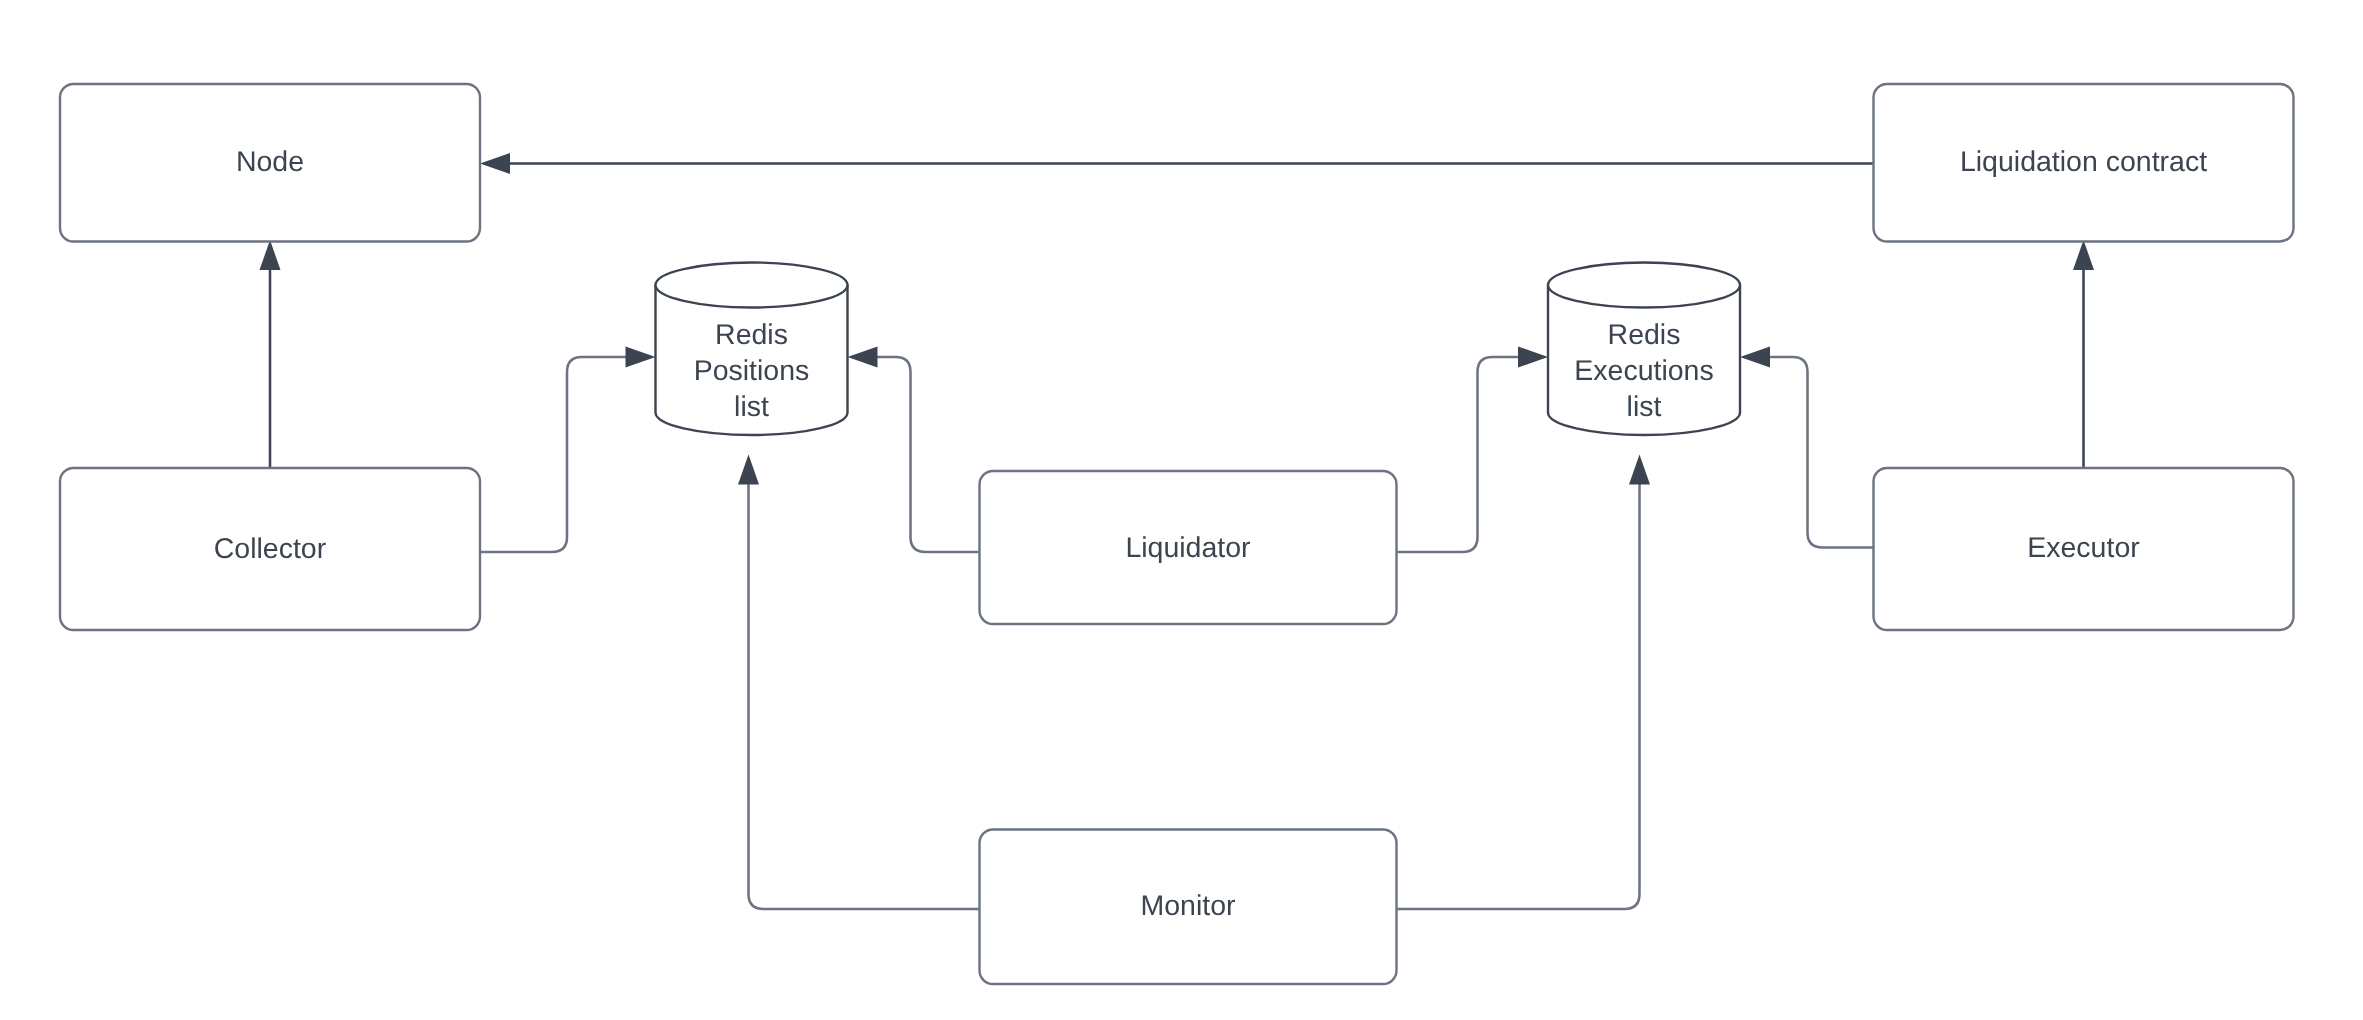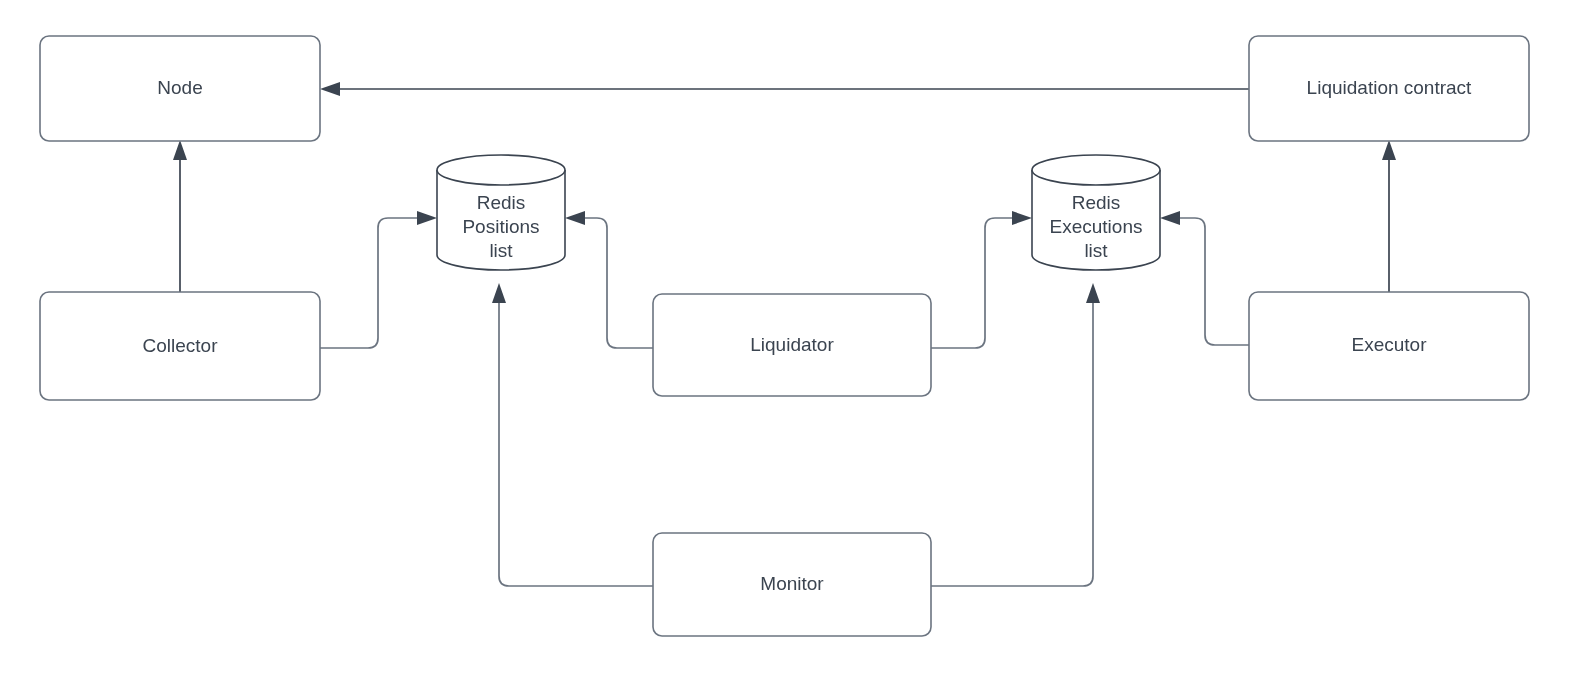--- a/index.html
+++ b/index.html
@@ -11,20 +11,21 @@
     width: 1575px;
     height: 680px;
     font-family: "Liberation Sans", sans-serif;
     overflow: hidden;
   }
   #diagram-root {
     position: relative;
     width: 1575px;
     height: 533px;
     background: #ffffff;
+    margin-top: 20px;
   }
   svg#diagram-canvas {
     display: block;
     width: 1575px;
     height: 680px;
   }
   .node-shape {
     fill: #ffffff;
     stroke: #6b7480;
     stroke-width: 1.6;

